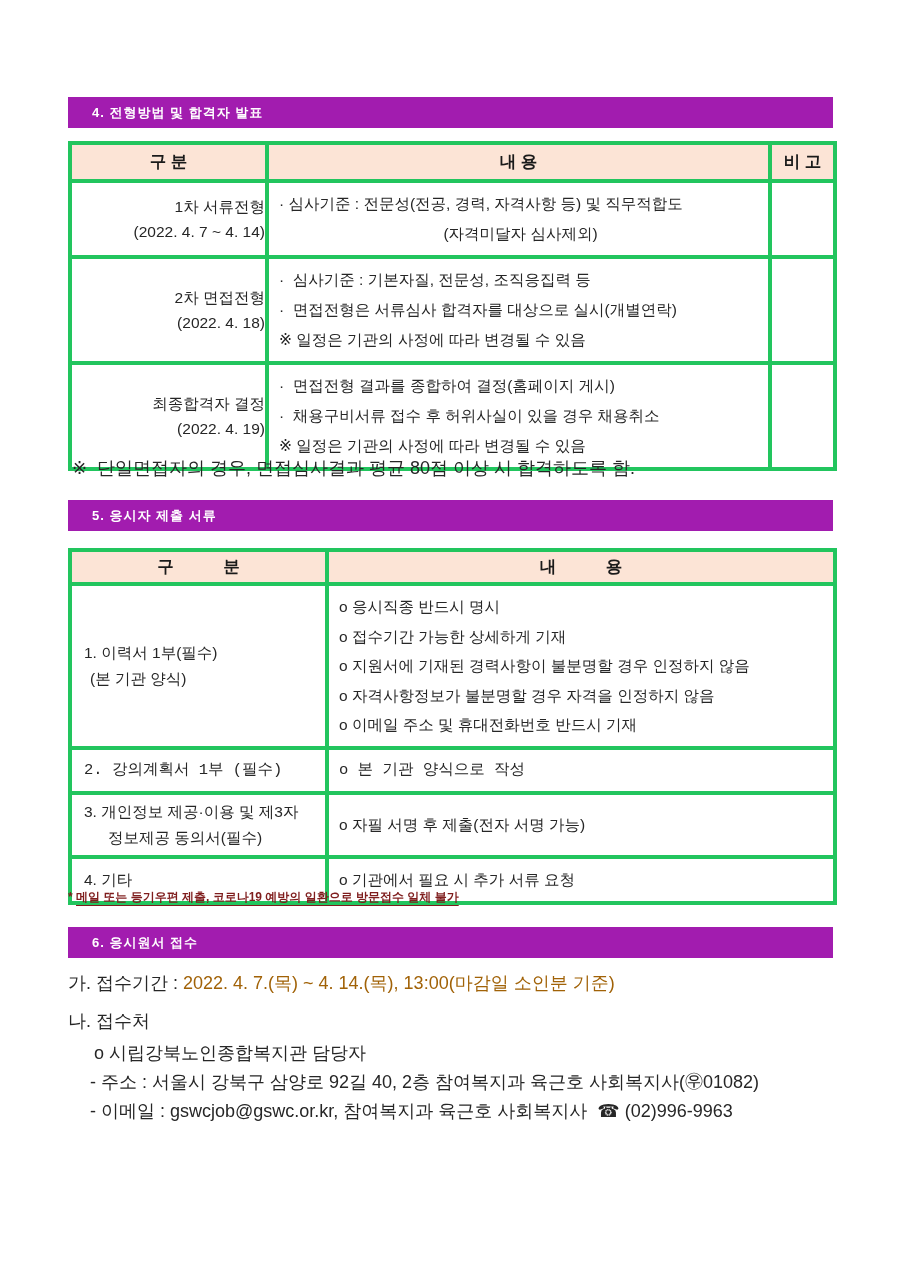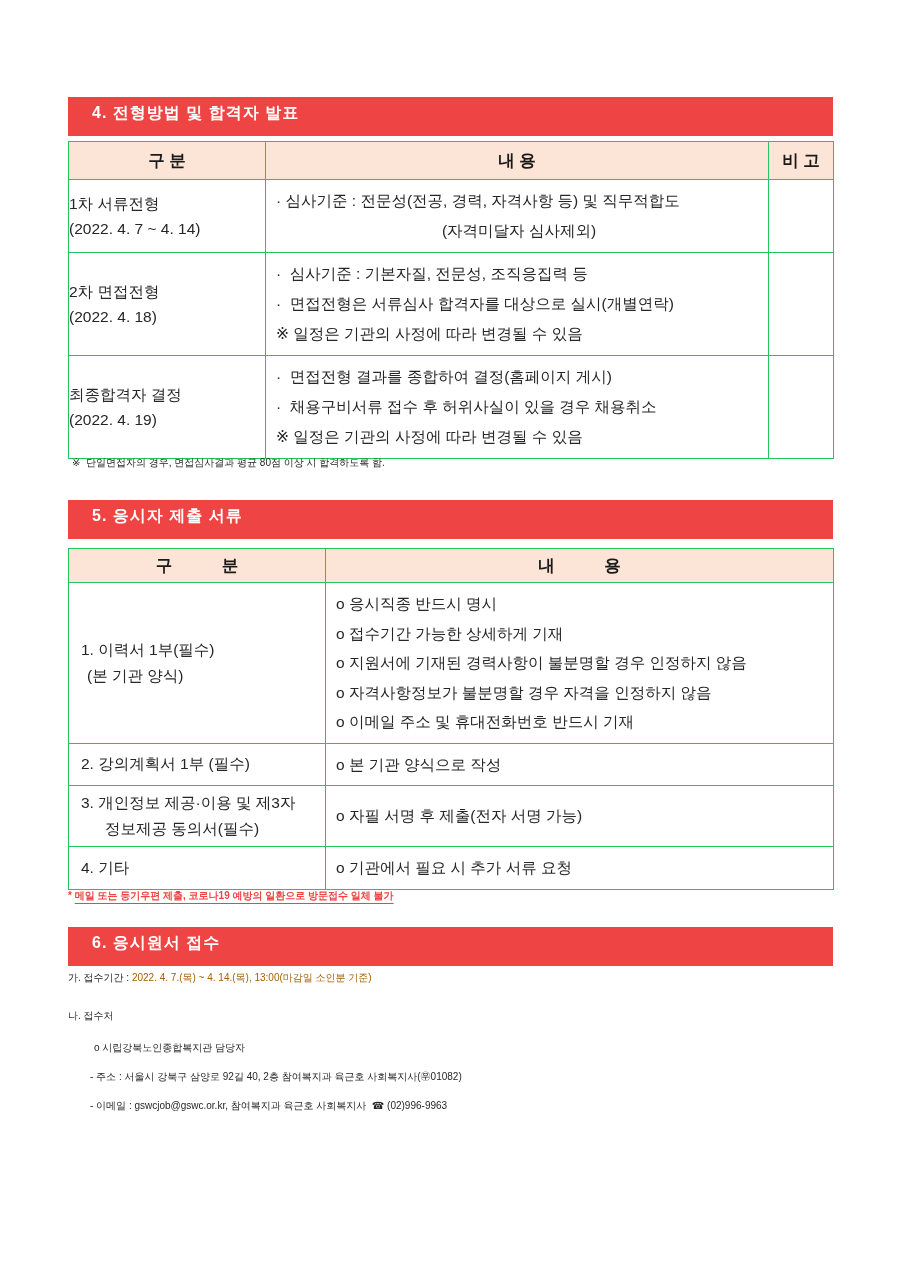--- a/index.html
+++ b/index.html
@@ -6,57 +6,57 @@
   html,body { background:#ffffff; }
   body {
     width:900px; height:1273px; position:relative; overflow:hidden;
     font-family:"Liberation Sans","DejaVu Sans",sans-serif;
     color:#2f2f2f;
   }
   .page { position:absolute; inset:0; }
 
   
   .bar {
-    position:absolute; left:68px; width:765px; height:39px;
-    background:#ef4444; color:#ffffff;
-    font-weight:bold; font-size:16px; line-height:31px;
+    position:absolute; left:68px; width:765px; height:31px;
+    background:#a21caf; color:#ffffff;
+    font-weight:bold; font-size:13px; line-height:31px;
     padding-left:24px; letter-spacing:1px;
   }
 
   
   table {
     position:absolute; left:68px; width:765px;
     border-collapse:collapse; table-layout:fixed;
     font-size:15.5px; color:#262626;
   }
-  td, th { border:1px solid #22c55e; vertical-align:middle; }
+  td, th { border:4px solid #22c55e; vertical-align:middle; }
   th {
     background:#FCE4D6; font-weight:bold; font-size:16.5px;
     text-align:center; color:#1a1a1a; white-space:pre;
   }
   #table1 th { height:38px; }
   #table2 th { height:34px; }
-  td.cat { text-align:left; line-height:25px; }
+  td.cat { text-align:right; line-height:25px; }
   td.content { padding:6px 6px 6px 10px; line-height:30px; }
   td.remark { }
   .line { white-space:pre-wrap; }
   .line.center { text-align:center; }
   #table2 td.cat { text-align:left; padding:4px 4px 4px 12px; line-height:26px;margin-top:36px; }
   #table2 td.cat .indent { padding-left:24px; }
   #table2 td.content { line-height:29.5px; }
   #t1r1 { height:70px; } #t1r2 { height:96px; } #t1r3 { height:97px; }
-  #t2r1 { height:151px; } #t2r2 { height:32px; } #t2r3 { height:54px; } #t2r4 { height:32px; }
+  #t2r1 { height:151px; } #t2r2 { height:32px;font-family:Liberation Mono, monospace; } #t2r3 { height:54px; } #t2r4 { height:32px; }
 
   
   .pline {
     position:absolute; left:68px; width:790px;
-    font-size:10px; white-space:pre-wrap; color:#262626;
+    font-size:18px; white-space:pre-wrap; color:#262626;
   }
   .note-strong {
-    font-weight:bold; font-size:10px; color:#ef4444;
+    font-weight:bold; font-size:12px; color:#7f1d1d;
   }
   .note-strong .u { text-decoration:underline; text-underline-offset:4px; }
   .bold { font-weight:normal; color:#a16207; }
   .ind1 { padding-left:26px; }
   .ind2 { padding-left:22px; }
 </style>
 </head>
 <body>
 
 <div class="page">

